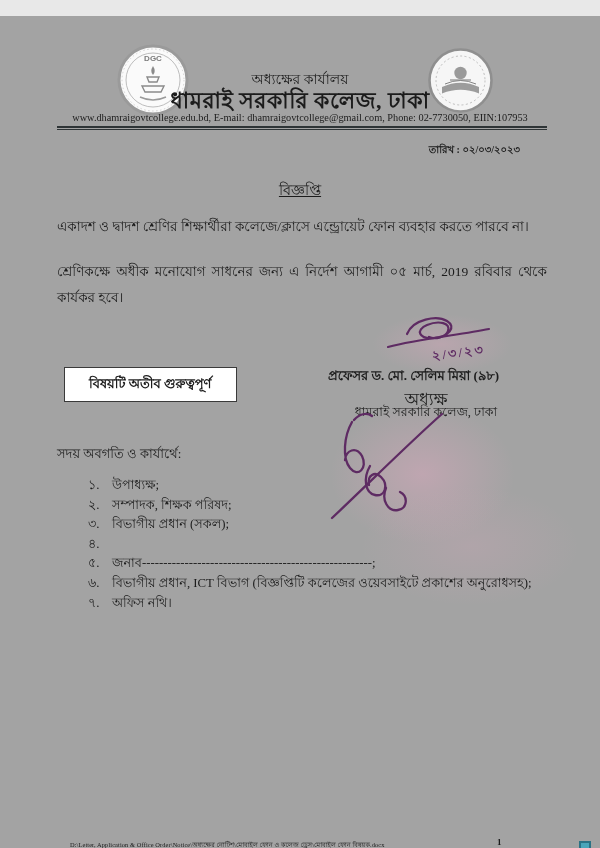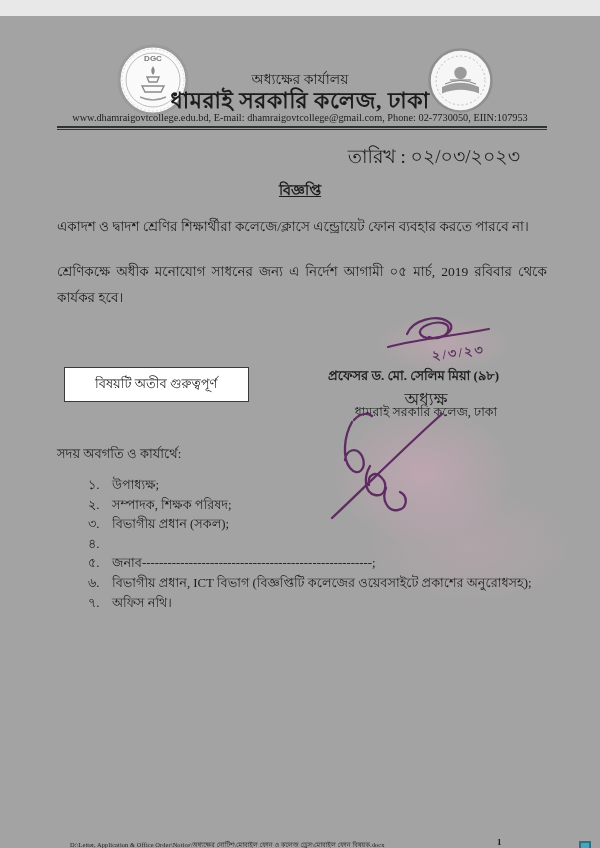--- a/index.html
+++ b/index.html
@@ -19,24 +19,24 @@
   .hdr-line1 { top:33px; left:0; right:0; text-align:center; font-size:13px; }
   .hdr-line2 { top:52px; left:0; right:0; text-align:center; font-size:14px; }
   .hdr-college { top:67px; left:0; right:0; text-align:center; font-size:22px; font-weight:bold; letter-spacing:.5px; }
   .hdr-contact { top:96px; left:0; right:0; text-align:center; font-size:10.3px; }
   .hdr-rule { top:110px; left:57px; width:490px; height:4px;
               border-top:2.2px solid #2e3436; border-bottom:1.2px solid #2e3436; }
 
   .seal-left  { top:27px; left:116px; }
   .seal-right { top:31px; left:427px; }
 
-  .date-line { top:126px; right:80px; font-size:19px; }
+  .date-line { top:126px; right:80px; font-size:10px;font-weight:bold; }
 
   .notice-title { top:163px; left:0; right:0; text-align:center;
-                  font-size:14.5px; font-weight:bold; text-decoration:underline; }
+                  font-size:14.5px; font-weight:normal; text-decoration:underline; }
 
   .para { left:57px; width:490px; font-size:13.5px; line-height:1.9; text-align:justify; }
   .para1 { top:198px; }
   .para2 { top:243px; }
 
   
   .blob { border-radius:50%; pointer-events:none; }
   .blob1 { top:298px; left:372px; width:140px; height:60px;
            background:radial-gradient(closest-side, rgba(236,170,198,.30), rgba(236,170,198,0)); }
   .blob2 { top:388px; left:330px; width:185px; height:140px;
@@ -47,21 +47,21 @@
   
   .sig1 { top:298px; left:383px; }
   .sig-date { top:327px; left:432px; font-size:13px; color:#5e2b63;
               transform:rotate(-7deg); letter-spacing:2px; font-weight:bold; }
   .sig-name { top:350px; left:328px; width:196px; text-align:left; font-size:13px; font-weight:bold; }
   .sig-desig { top:370px; left:328px; width:196px; text-align:center; font-size:17px; }
   .sig-inst  { top:387px; left:328px; width:196px; text-align:center; font-size:12.5px; }
   .sig2 { top:392px; left:326px; }
 
   .important-box { top:351px; left:64px; border:1.3px solid #3a3a3a;
-                   padding:6px 30px; font-size:13px; font-weight:normal; background:#fff; }
+                   padding:6px 24px; font-size:13px; font-weight:bold; background:#fff; }
 
   .dist-head { top:428px; left:57px; font-size:13px; }
   .dist-list { top:459px; left:88px; width:470px; }
   .li { display:flex; height:19.6px; font-size:12.8px; align-items:flex-start; }
   .li .num { width:24px; flex:0 0 24px; }
 
   .footer-path { top:824px; left:70px; font-size:6.4px; color:#1a1a1a; letter-spacing:.1px; }
   .footer-page { top:821px; left:497px; font-size:9px; font-weight:bold; }
 
   .scroll-thumb { top:825px; left:579px; width:12px; height:23px;

